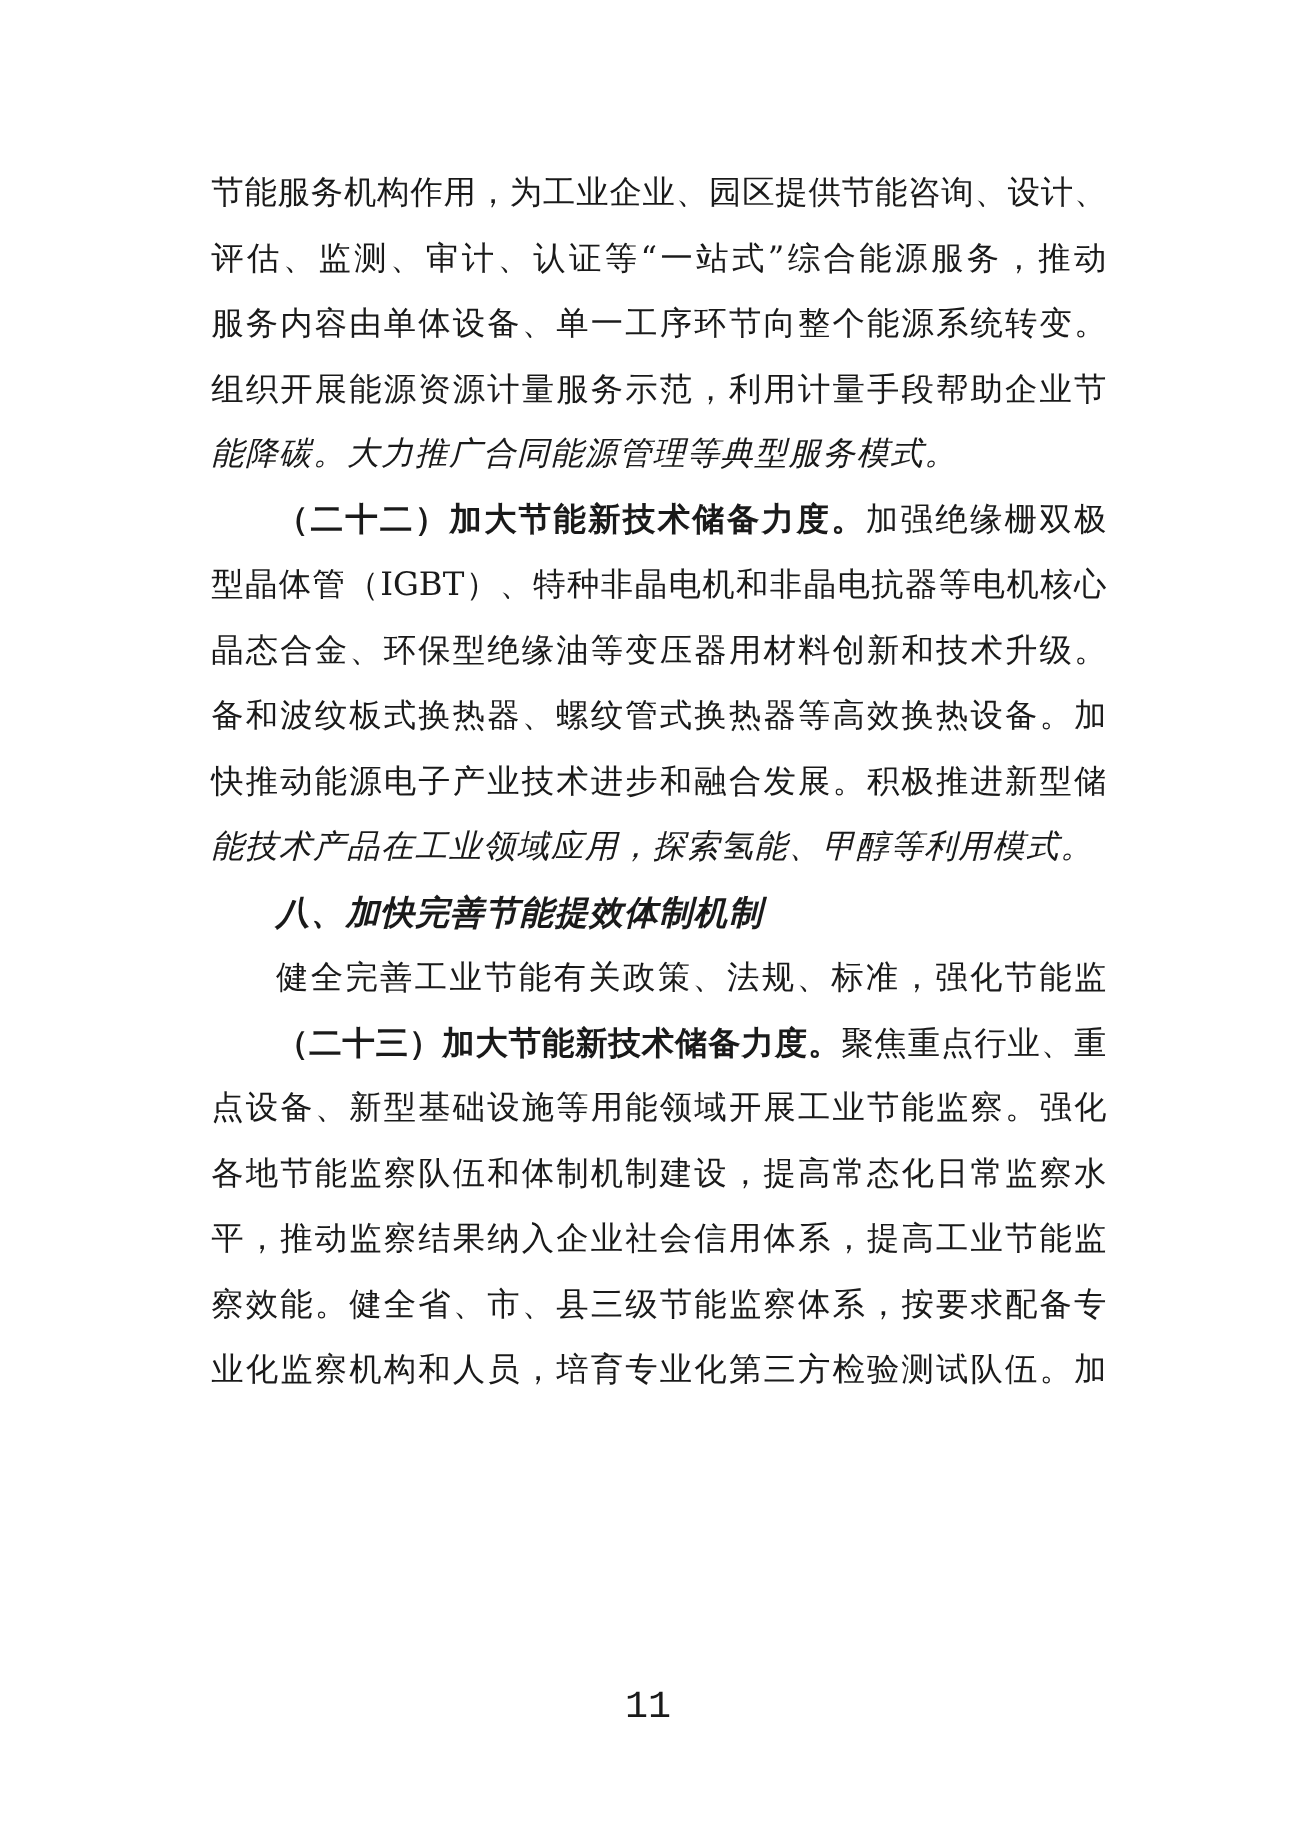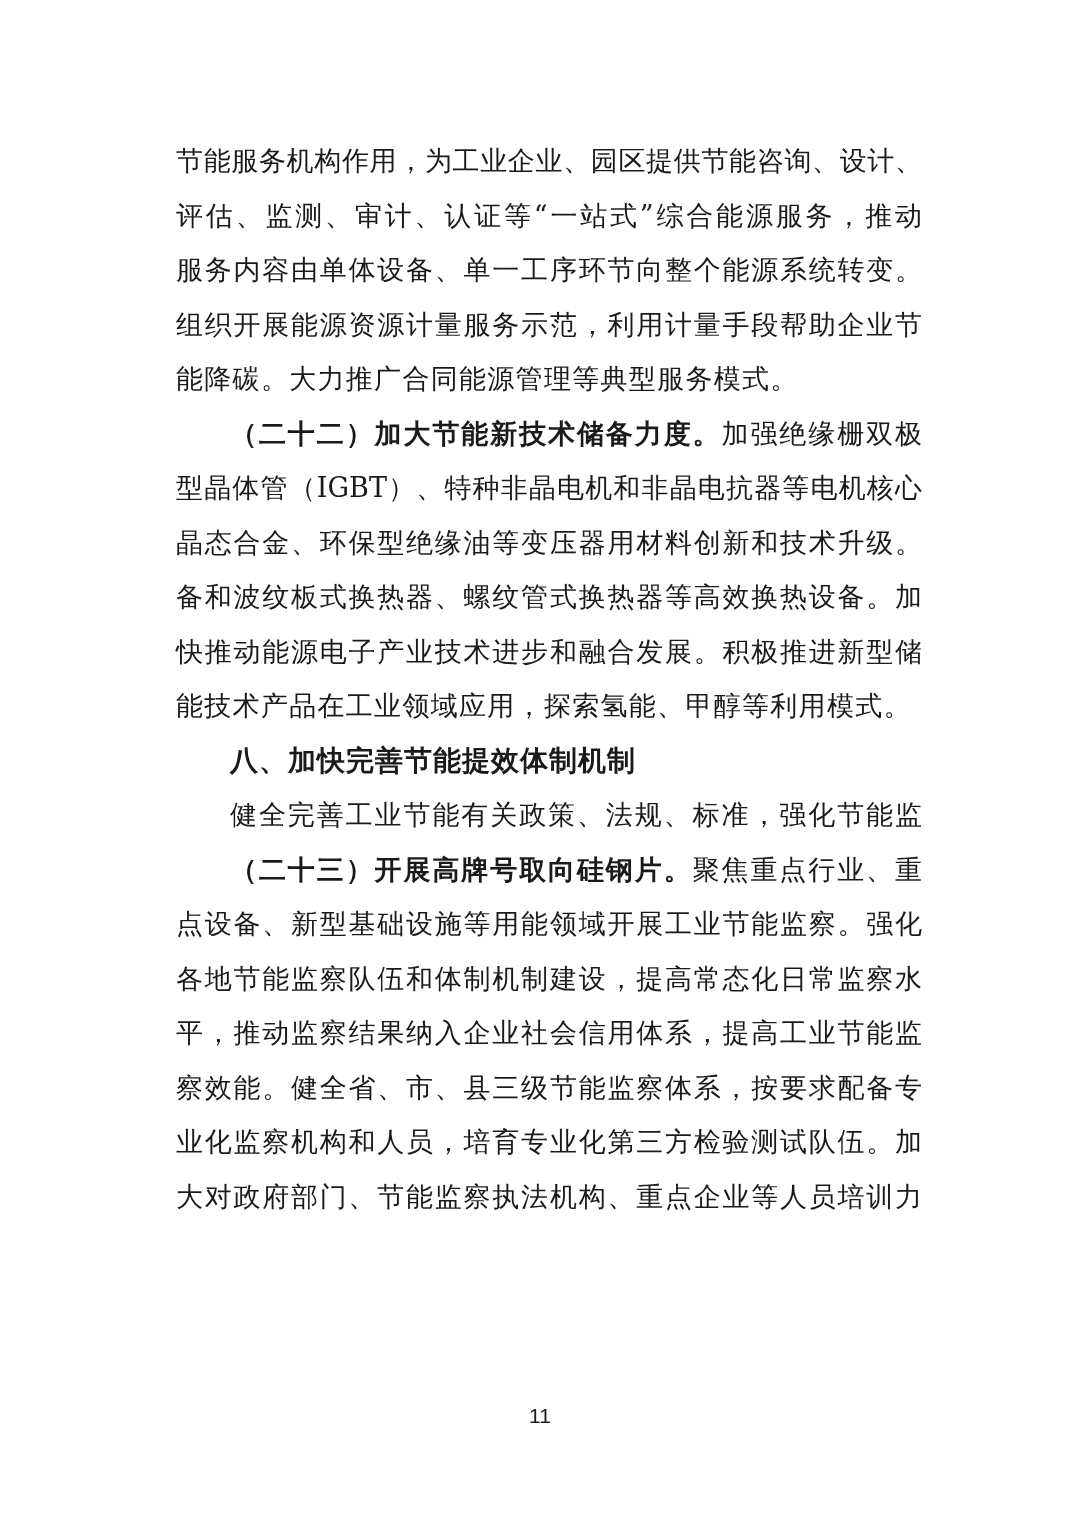--- a/index.html
+++ b/index.html
@@ -25,65 +25,65 @@
     white-space: normal;
   }
   .line.justify {
     text-align: justify;
     text-align-last: justify;
     text-justify: inter-character;
   }
   .line.plain {
     text-align: left;
     letter-spacing: 1.3px;
+    font-style: italic;
   }
   .line.indent {
     padding-left: 54px;
   }
   .seg.lead {
     font-weight: 700;
   }
   .line.heading {
     font-family: "DejaVu Sans", sans-serif;
     font-weight: 700;
     font-size: 28px;
     letter-spacing: 1px;
     text-align: left;
   }
   .page-number {
     position: absolute;
     top: 1404px;
     left: 0;
     width: 100%;
     text-align: center;
-    font-size: 21px;
+    font-size: 32px;
     color: #1a1a1a;
-    font-family: Liberation Sans, sans-serif;
+    font-family: Liberation Mono, monospace;
   }
 </style>
 </head>
 <body>
 
 <div class="page">
   <div class="doc-body">
       <div class="line justify"><span class="seg">节能服务机构作用，为工业企业、园区提供节能咨询、设计、</span></div>
       <div class="line justify"><span class="seg">评估、监测、审计、认证等“一站式”综合能源服务，推动</span></div>
       <div class="line justify"><span class="seg">服务内容由单体设备、单一工序环节向整个能源系统转变。</span></div>
       <div class="line justify"><span class="seg">组织开展能源资源计量服务示范，利用计量手段帮助企业节</span></div>
       <div class="line plain"><span class="seg">能降碳。大力推广合同能源管理等典型服务模式。</span></div>
       <div class="line justify indent"><span class="seg lead">（二十二）加大节能新技术储备力度。</span><span class="seg">加强绝缘栅双极</span></div>
       <div class="line justify"><span class="seg">型晶体管（IGBT）、特种非晶电机和非晶电抗器等电机核心</span></div>
       <div class="line justify"><span class="seg">晶态合金、环保型绝缘油等变压器用材料创新和技术升级。</span></div>
       <div class="line justify"><span class="seg">备和波纹板式换热器、螺纹管式换热器等高效换热设备。加</span></div>
       <div class="line justify"><span class="seg">快推动能源电子产业技术进步和融合发展。积极推进新型储</span></div>
       <div class="line plain"><span class="seg">能技术产品在工业领域应用，探索氢能、甲醇等利用模式。</span></div>
       <div class="line plain indent heading"><span class="seg lead">八、加快完善节能提效体制机制</span></div>
       <div class="line justify indent"><span class="seg">健全完善工业节能有关政策、法规、标准，强化节能监</span></div>
-      <div class="line justify indent"><span class="seg lead">（二十三）开展高牌号取向硅钢片。</span><span class="seg">聚焦重点行业、重</span></div>
+      <div class="line justify indent"><span class="seg lead">（二十三）加大节能新技术储备力度。</span><span class="seg">聚焦重点行业、重</span></div>
       <div class="line justify"><span class="seg">点设备、新型基础设施等用能领域开展工业节能监察。强化</span></div>
       <div class="line justify"><span class="seg">各地节能监察队伍和体制机制建设，提高常态化日常监察水</span></div>
       <div class="line justify"><span class="seg">平，推动监察结果纳入企业社会信用体系，提高工业节能监</span></div>
       <div class="line justify"><span class="seg">察效能。健全省、市、县三级节能监察体系，按要求配备专</span></div>
       <div class="line justify"><span class="seg">业化监察机构和人员，培育专业化第三方检验测试队伍。加</span></div>
-      <div class="line justify"><span class="seg">大对政府部门、节能监察执法机构、重点企业等人员培训力</span></div>
     </div>
   <div class="page-number">11</div>
 </div>
 
 </body></html>

